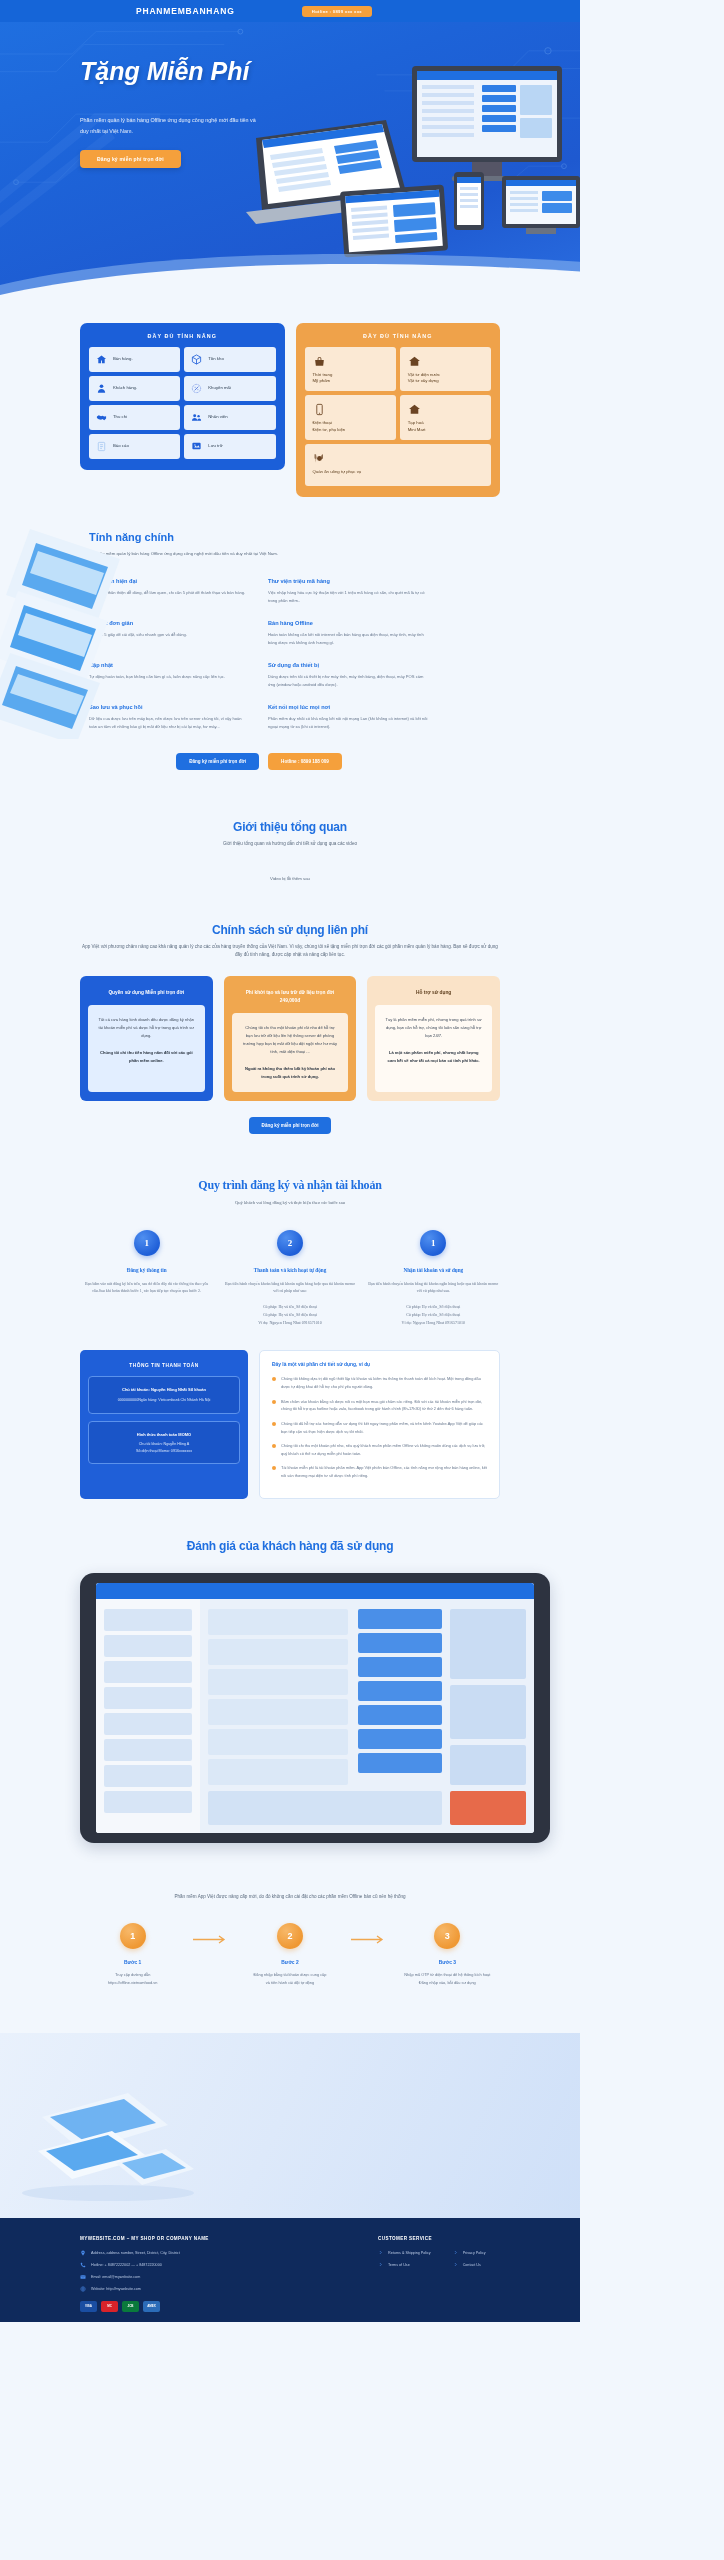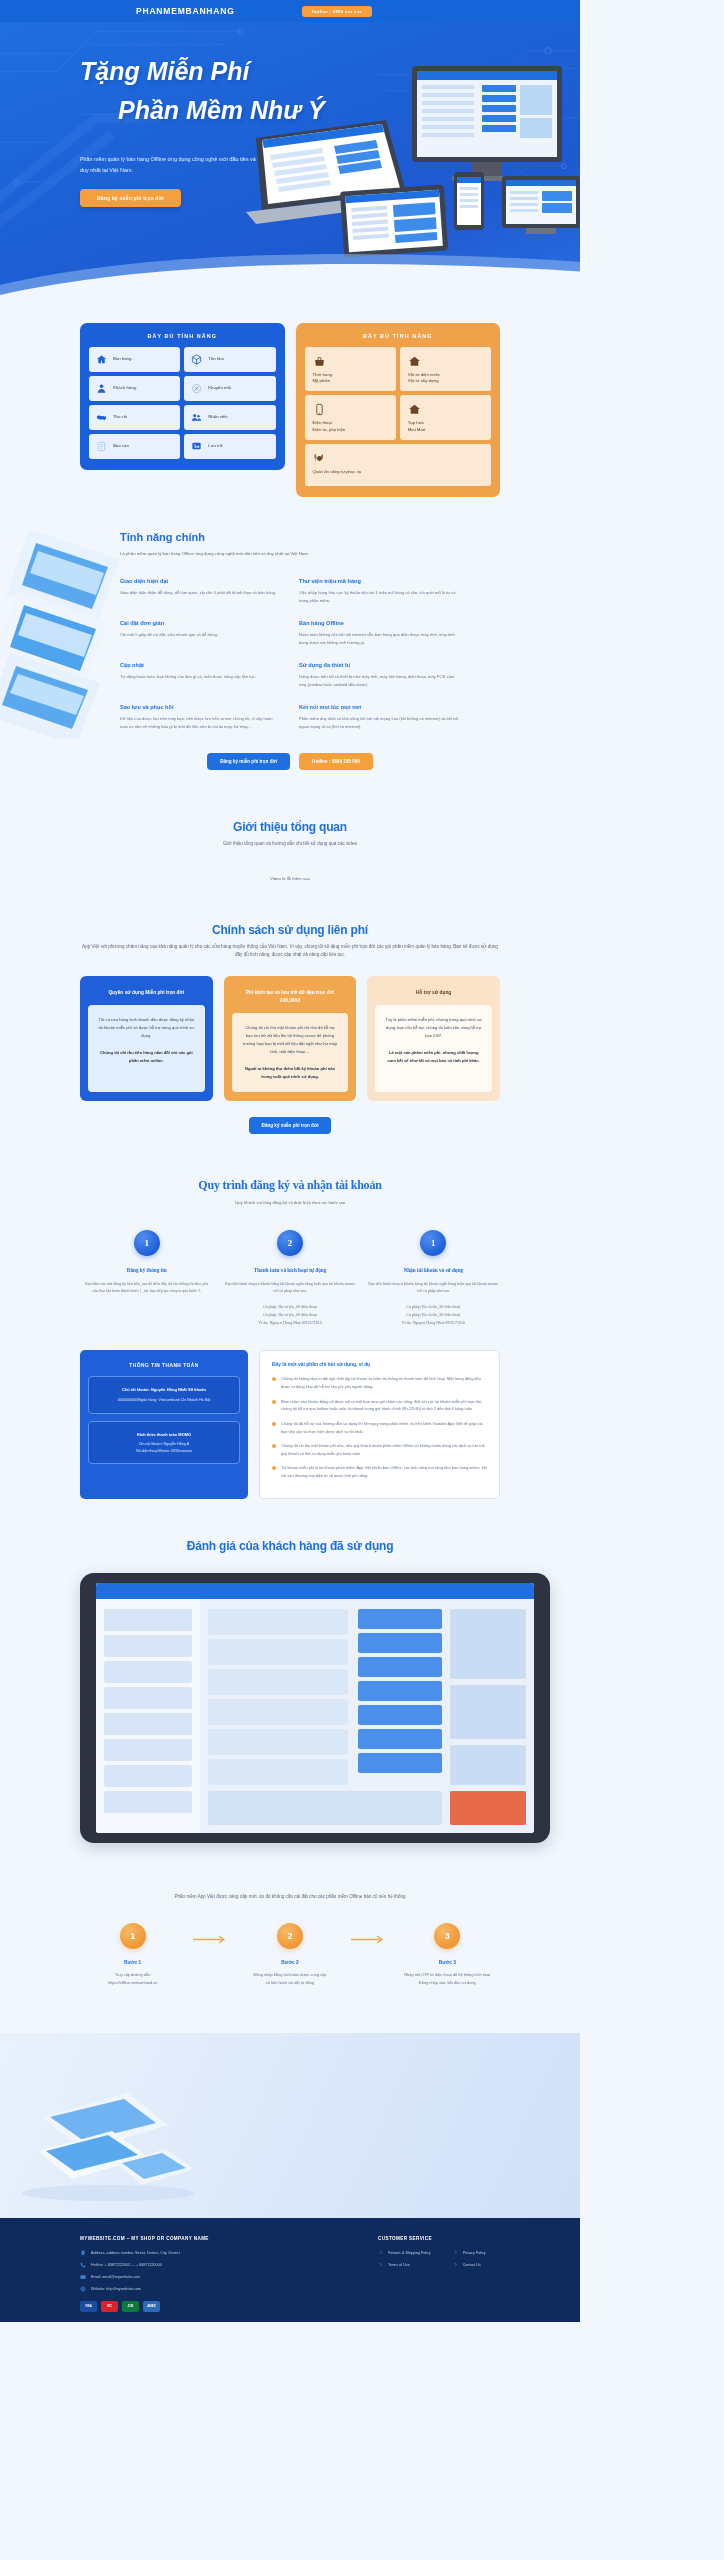--- a/index.html
+++ b/index.html
@@ -77,21 +77,21 @@
     letter-spacing:-.2px;
   }
   .sec-sub{
     text-align:center;color:#5b6b7e;font-size:4.6px;line-height:1.9;
     margin-top:6px;max-width:470px;margin-left:auto;margin-right:auto;
   }
 
   
   .features{position:relative;padding:34px 0 10px 0;}
   .feat-art{position:absolute;left:-10px;top:22px;width:205px;height:220px;}
-  .feat-body{margin-left:120px;width:340px;}
+  .feat-body{margin-left:89px;width:340px;}
   .feat-body h2{color:#1f6fe0;font-size:11px;font-weight:bold;}
   .feat-lead{font-size:4.3px;color:#5b6b7e;line-height:1.95;margin-top:7px;}
   .feat-grid{display:grid;grid-template-columns:1fr 1fr;gap:15px 18px;margin-top:20px;}
   .feat-item h3{color:#1f6fe0;font-size:5.6px;font-weight:bold;margin-bottom:5px;}
   .feat-item p{font-size:4.1px;color:#64748b;line-height:1.95;}
   .feat-btns{display:flex;gap:9px;justify-content:center;margin-top:22px;}
   .btn{border:none;border-radius:4px;font-size:4.6px;font-weight:bold;
        padding:6px 13px;color:#fff;cursor:pointer;white-space:nowrap;}
   .btn.blue{background:#1f6fe0;}
   .btn.orange{background:#f5a03c;}
@@ -333,21 +333,20 @@
               <rect x="316" y="143" width="30" height="10" rx="1"></rect>
           </g>
           <rect x="300" y="168" width="30" height="6" fill="#6a7382"></rect>
         </g>
       </svg>
     </div>
 
     <div class="hero-inner">
       <h1>
         <span>Tặng Miễn Phí</span>
-        <span class="l2">Phần Mềm Như Ý</span>
       </h1>
       <p>Phần mềm quản lý bán hàng Offline ứng dụng công nghệ mới đầu tiên và duy nhất tại Việt Nam.</p>
       <button class="hero-cta">Đăng ký miễn phí trọn đời</button>
     </div>
 
     <svg class="wave" viewBox="0 0 724 70" preserveAspectRatio="none">
       <path d="M0,46 C160,8 420,6 724,34 L724,70 L0,70 Z" fill="#8fbaf0" opacity=".55"></path>
       <path d="M0,56 C170,18 430,16 724,44 L724,70 L0,70 Z" fill="#f2f7fd"></path>
     </svg>
   </div>

